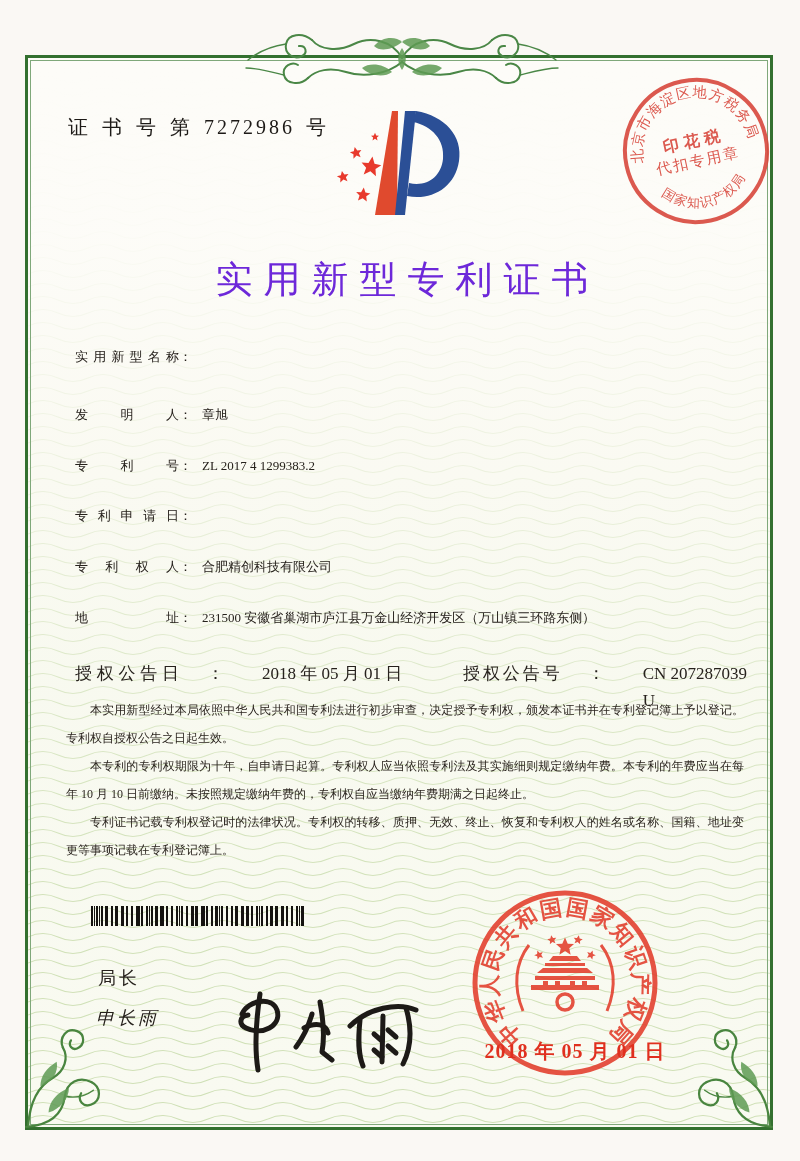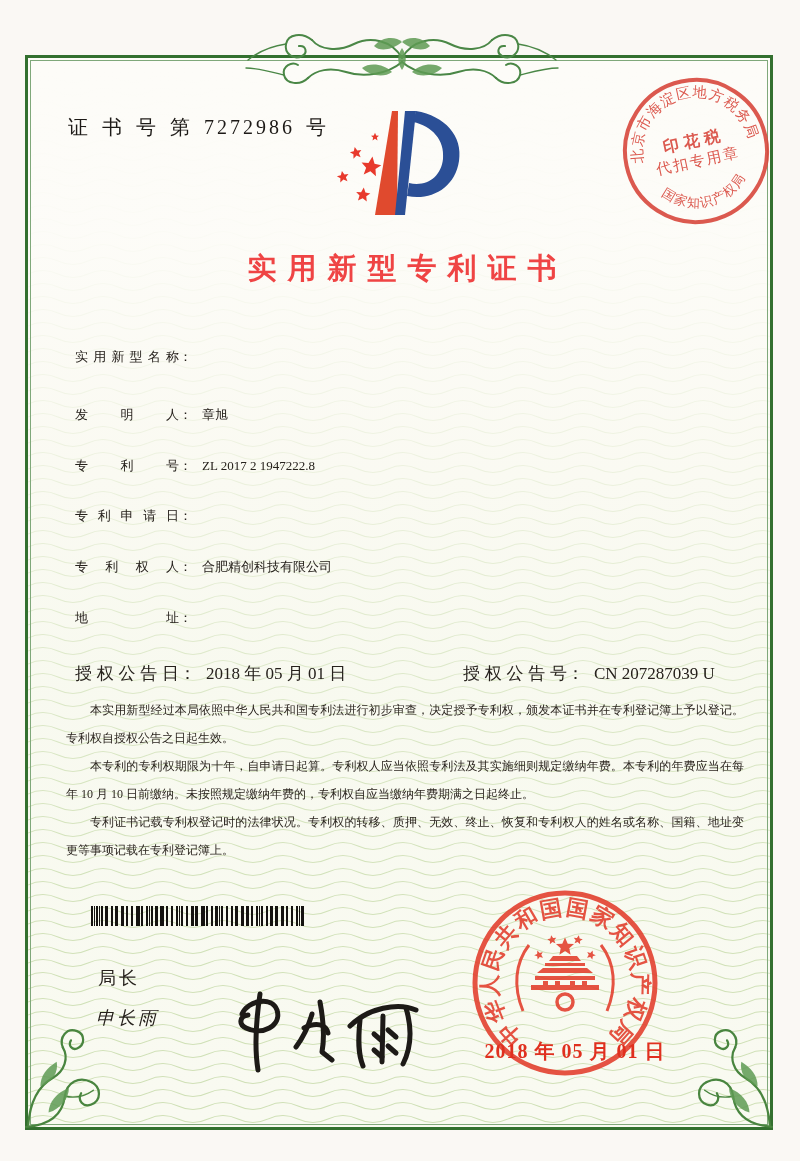--- a/index.html
+++ b/index.html
@@ -15,29 +15,29 @@
   }
   .frame-inner{position:absolute;inset:2px;border:1px solid #7fa87a;pointer-events:none;z-index:1;}
   .waves{position:absolute;inset:0;width:100%;height:100%;z-index:0;}
   .tint{position:absolute;inset:0;z-index:0;
     background:linear-gradient(180deg,#fdfcf8 0%,rgba(253,252,248,.95) 16%,rgba(251,250,243,.7) 36%,rgba(246,248,236,.35) 58%,rgba(242,247,229,.08) 78%,rgba(240,246,226,0) 100%);}
   .content{position:absolute;inset:0;z-index:2;}
   .deco{position:absolute;z-index:3;pointer-events:none;}
 
   .cert-no{position:absolute;left:40px;top:56px;font-size:20px;letter-spacing:3px;word-spacing:3px;color:#1d1a17;}
   .title{position:absolute;left:0;top:172px;width:748px;text-align:center;
-    font-size:29px;font-weight:700;letter-spacing:11px;text-indent:11px;color:#ef4444;}
+    font-size:37px;font-weight:400;letter-spacing:11px;text-indent:11px;color:#6d28d9;}
 
   .field{position:absolute;left:47px;display:flex;align-items:flex-start;font-size:13px;line-height:27px;}
   .flabel{display:inline-block;width:104px;text-align:justify;text-align-last:justify;white-space:nowrap;}
   .fcolon{display:inline-block;margin-right:10px;}
   .fvalue{display:inline-block;max-width:452px;}
   .f-addr .fvalue{max-width:440px;}
 
-  .grant-group{display:flex;align-items:flex-start;font-size:17px;line-height:27px;}
+  .grant-group{display:flex;align-items:flex-start;font-size:17px;line-height:27px;gap:28px;}
   .grant-right{position:absolute;left:388px;top:0;display:flex;}
   .grant-row{position:absolute;left:47px;top:602px;width:680px;}
 
   .paras{position:absolute;left:38px;top:638px;width:678px;font-size:12px;line-height:28px;color:#2b251f;}
   .paras p{margin:0;text-indent:2em;text-align:justify;}
 
   .barcode{position:absolute;left:63px;top:848px;width:214px;height:20px;
     background:
       repeating-linear-gradient(90deg,#151310 0 2px,rgba(0,0,0,0) 2px 5px),
       repeating-linear-gradient(90deg,#151310 0 1px,rgba(0,0,0,0) 1px 8px),
@@ -170,34 +170,35 @@
         <span class="fcolon">：</span>
     </div>
     <div class="field" style="top:343px">
       <span class="flabel">发明人</span>
         <span class="fcolon">：</span>
       <span class="fvalue">章旭</span>
     </div>
     <div class="field" style="top:394px">
       <span class="flabel">专利号</span>
         <span class="fcolon">：</span>
-      <span class="fvalue">ZL 2017 2 1947222.8</span>
+      <span class="fvalue">ZL 2017 4 1299383.2</span>
     </div>
     <div class="field" style="top:444px">
       <span class="flabel">专利申请日</span>
         <span class="fcolon">：</span>
     </div>
     <div class="field" style="top:495px">
       <span class="flabel">专利权人</span>
         <span class="fcolon">：</span>
       <span class="fvalue">合肥精创科技有限公司</span>
     </div>
     <div class="field f-addr" style="top:546px">
       <span class="flabel">地址</span>
         <span class="fcolon">：</span>
+      <span class="fvalue">231500 安徽省巢湖市庐江县万金山经济开发区（万山镇三环路东侧）</span>
     </div>
 
     <div class="grant-row">
       <div class="grant-group">
         <span class="flabel">授权公告日</span>
           <span class="fcolon">：</span>
         <span class="fvalue">2018 年 05 月 01 日</span>
       </div>
       <div class="grant-group grant-right">
         <span class="flabel">授权公告号</span>

